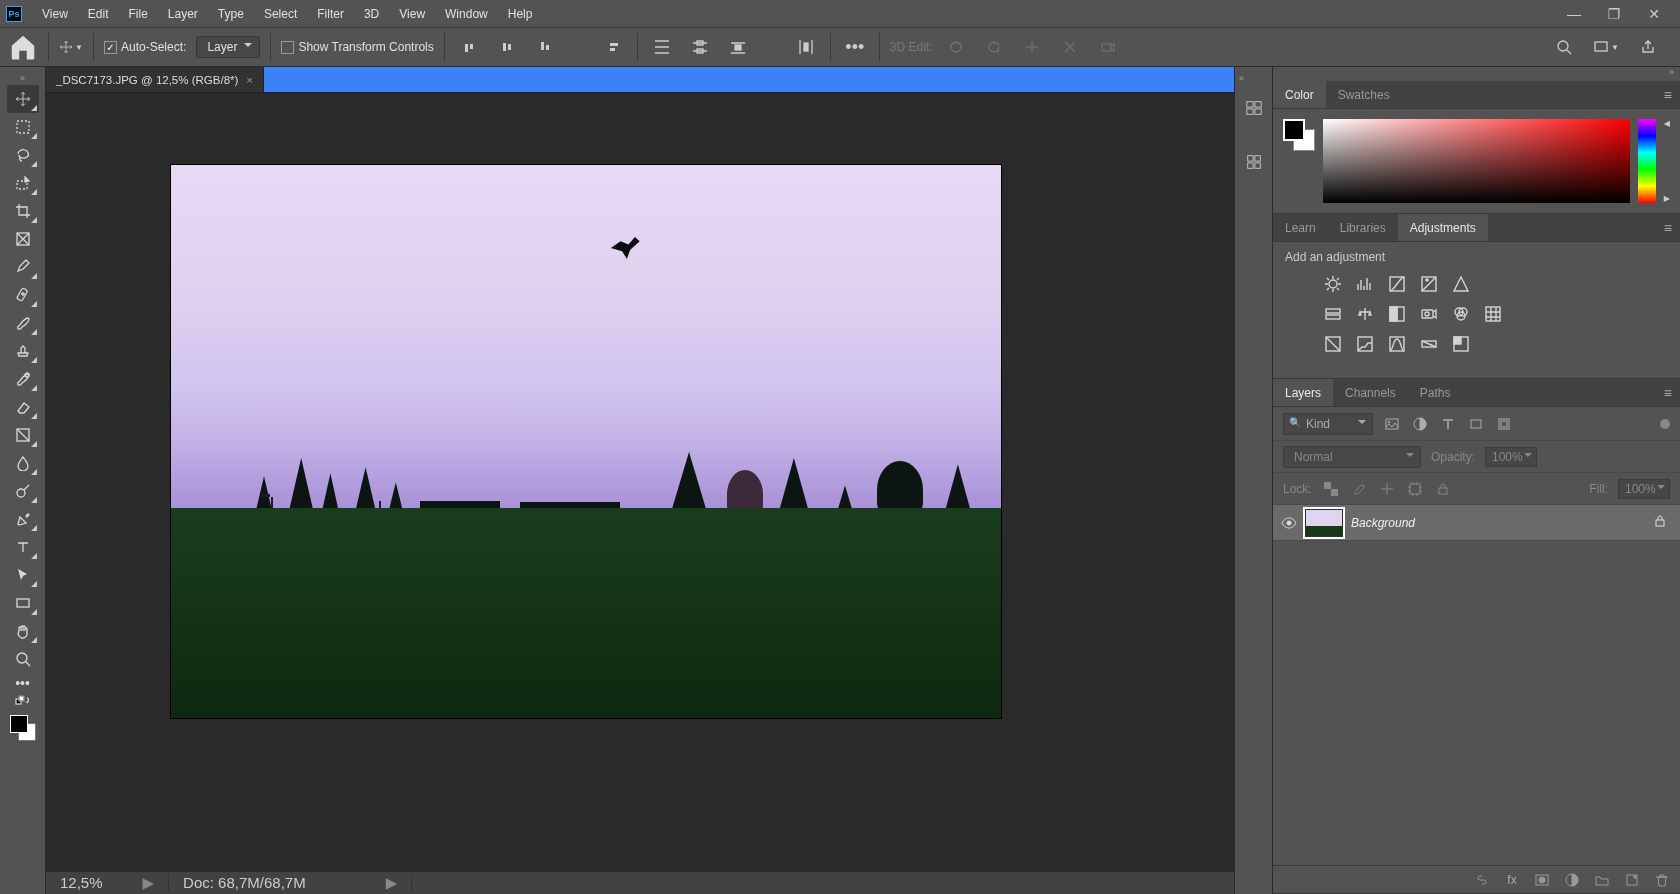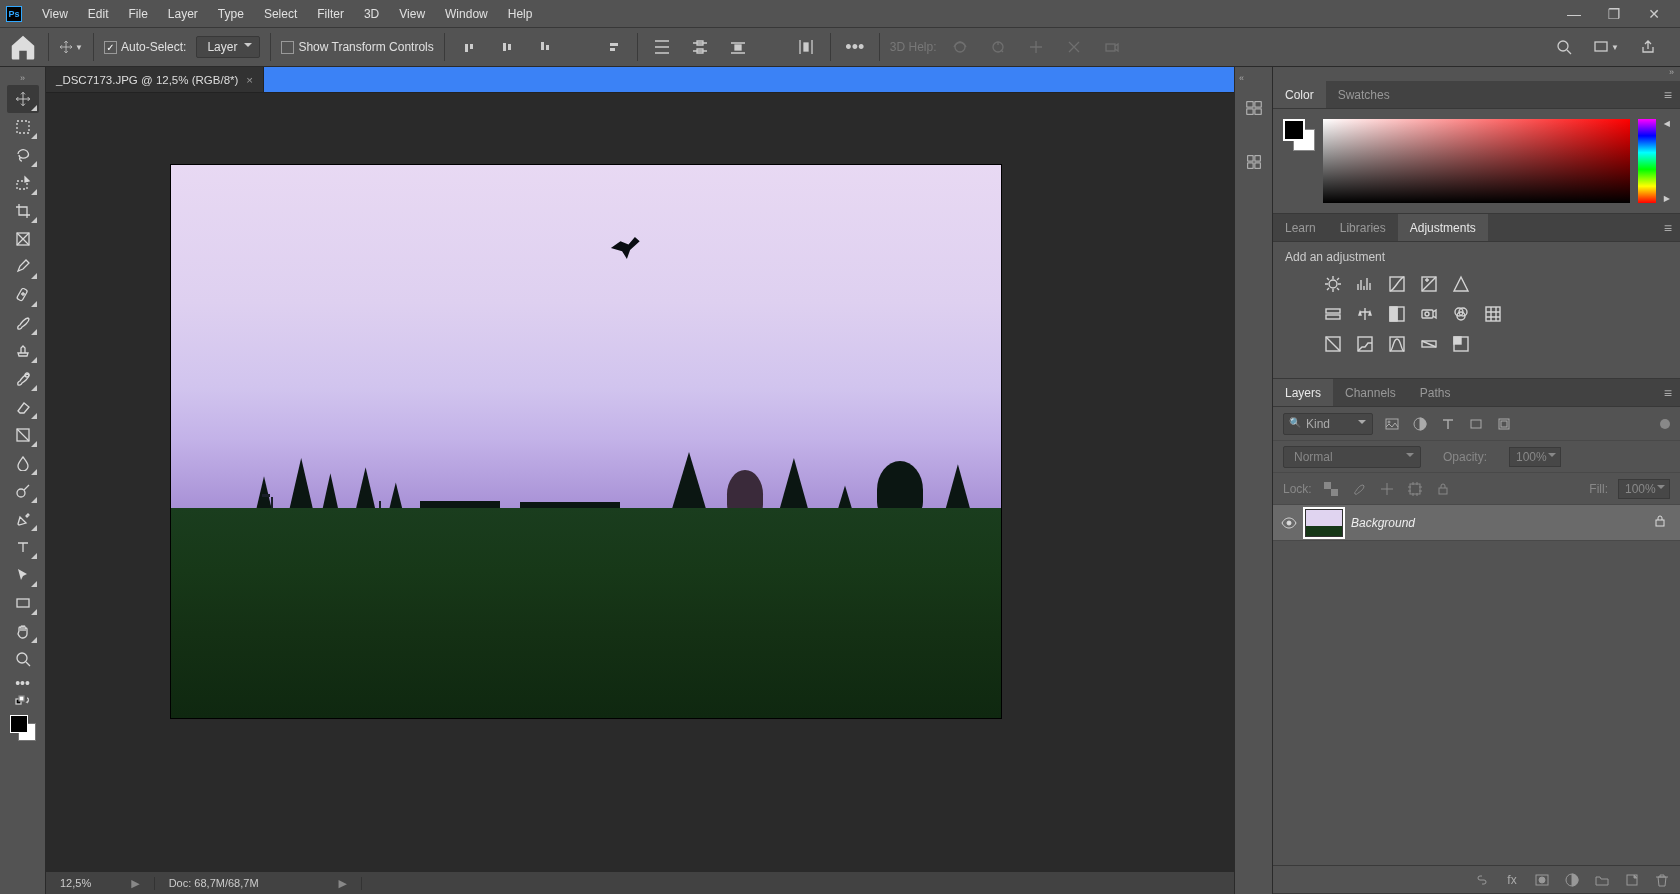--- a/index.html
+++ b/index.html
@@ -91,39 +91,39 @@
   .adj-icon svg{width:18px;height:18px;stroke:currentColor;fill:none;stroke-width:1.4;}
 
   
   .layers-body { padding:0; flex:1; display:flex; flex-direction:column; min-height:0;}
   .layers-filter { height:34px; display:flex; align-items:center; gap:10px; padding:0 10px; border-bottom:1px solid #494949;}
   .lf-search { background:#474747; border:1px solid #3a3a3a; border-radius:2px; padding:3px 20px 3px 22px; color:#aaa; position:relative; width:90px;}
   .lf-search::before{content:"🔍";position:absolute;left:5px;top:3px;font-size:10px;color:#888;}
   .lf-search::after{content:"";position:absolute;right:6px;top:50%;transform:translateY(-50%);border:4px solid transparent;border-top-color:#aaa;}
   .lf-icon{width:18px;height:18px;color:#aaa;display:flex;align-items:center;justify-content:center;}
   .lf-toggle{margin-left:auto;width:10px;height:10px;border-radius:50%;background:#888;}
-  .layers-blend{height:32px;display:flex;align-items:center;gap:22px;padding:0 10px;border-bottom:1px solid #494949;}
+  .layers-blend{height:32px;display:flex;align-items:center;gap:10px;padding:0 10px;border-bottom:1px solid #494949;}
   .blend-select{background:#474747;border:1px solid #3a3a3a;border-radius:2px;padding:3px 20px 3px 10px;color:#888;width:138px;position:relative;}
   .blend-select::after{content:"";position:absolute;right:6px;top:50%;transform:translateY(-50%);border:4px solid transparent;border-top-color:#888;}
   .lbl-dim{color:#888;}
   .pct-box{background:#474747;border:1px solid #3a3a3a;padding:2px 16px 2px 6px;color:#888;position:relative;width:52px;}
   .pct-box::after{content:"";position:absolute;right:4px;top:50%;transform:translateY(-50%);border:4px solid transparent;border-top-color:#888;}
   .layers-lock{height:32px;display:flex;align-items:center;gap:10px;padding:0 10px;border-bottom:1px solid #494949;}
   .layers-list{flex:1;overflow:auto;}
   .layer-row{height:36px;display:flex;align-items:center;background:#6a6a6a;border-bottom:1px solid #494949;}
   .eye-col{width:32px;display:flex;justify-content:center;color:#ddd;}
   .layer-thumb{width:38px;height:28px;background:#fff;border:1px solid #333;margin-right:8px;background:linear-gradient(to bottom,#e0d4f0 0%,#e0d4f0 60%,#173818 60%,#173818 100%);}
   .layer-name{font-style:italic;color:#eee;}
   .lock-icon{margin-left:auto;margin-right:14px;color:#ccc;}
   .layer-row.selected .layer-thumb{outline:2px solid #fff;}
   .layers-footer{height:28px;display:flex;justify-content:flex-end;align-items:center;gap:14px;padding:0 10px;border-top:1px solid #3a3a3a;}
   .lf-btn{color:#aaa;width:16px;height:16px;display:flex;align-items:center;justify-content:center;}
 
   
-  .statusbar { height:22px; background:#424242; display:flex; align-items:center; color:#ccc; font-size:11px;}
+  .statusbar { height:22px; background:#424242; display:flex; align-items:center; color:#ccc; font-size:15px;}
   .statusbar .sb-seg{padding:0 14px; border-right:1px solid #333; position:relative;}
   .sb-arrow{color:#888;margin-left:40px;}
 </style>
 </head>
 <body>
 
 <div class="menubar">
   <div class="ps-logo">Ps</div>
   <div class="menu-item">View</div>
   <div class="menu-item">Edit</div>
@@ -209,21 +209,21 @@
   <div style="width:20px"></div>
   <div class="icon-btn">
       <svg viewBox="0 0 16 16">
         <path d="M2 1v14M14 1v14" stroke="#ccc"></path>
         <rect x="6" y="4" width="4" height="8" fill="#ccc"></rect>
       </svg>
     </div>
   <div class="vert-sep"></div>
   <div class="icon-btn" style="font-size:18px;">•••</div>
   <div class="vert-sep"></div>
-  <span class="lbl-dim" style="color:#787878;">3D Help:</span>
+  <span class="lbl-dim" style="color:#787878;">3D Edit:</span>
   <div class="icon-btn disabled">
       <svg viewBox="0 0 16 16">
         <circle cx="8" cy="8" r="5"></circle>
         <path d="M2 8c3-6 9-6 12 0"></path>
       </svg>
     </div>
   <div class="icon-btn disabled">
       <svg viewBox="0 0 16 16">
         <circle cx="8" cy="8" r="5"></circle>
         <path d="M8 3v3M11 11l2 2"></path>

